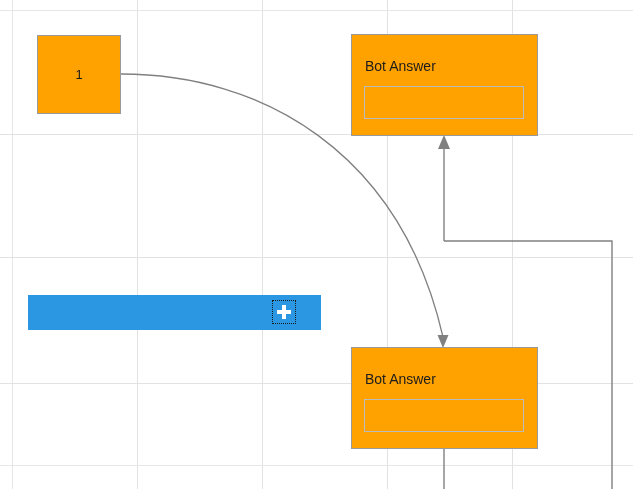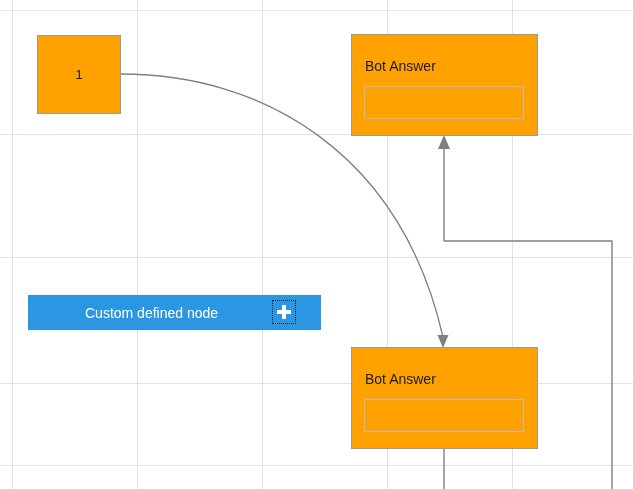--- a/index.html
+++ b/index.html
@@ -131,19 +131,18 @@
     <span class="bot-title">Bot Answer</span>
     <div class="bot-slot"></div>
   </div>
 
   <div class="node node-bot bottom">
     <span class="bot-title">Bot Answer</span>
     <div class="bot-slot"></div>
   </div>
 
   <div class="custom-bar">
-    <span class="cb-label">Custom defined node</span>
     <span class="plus-btn">
       <span class="plus-glyph"></span>
     </span>
   </div>
 
 </div>
 
 </body></html>

